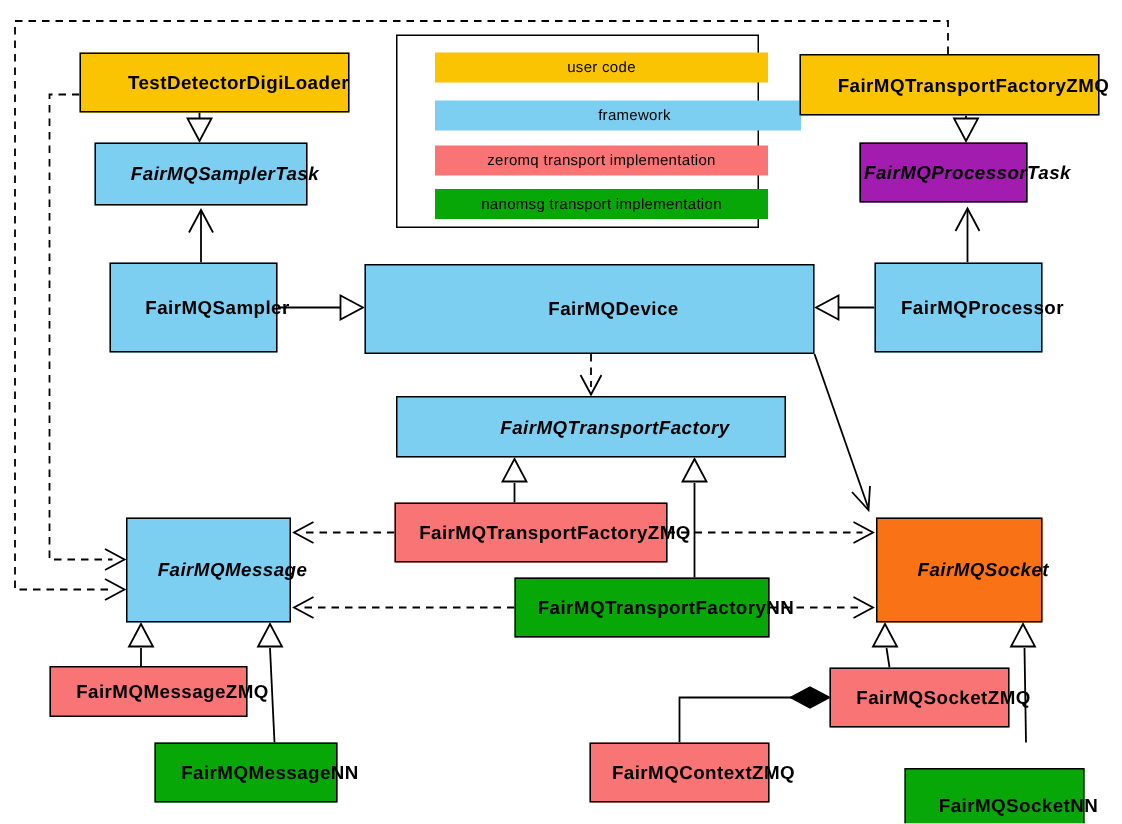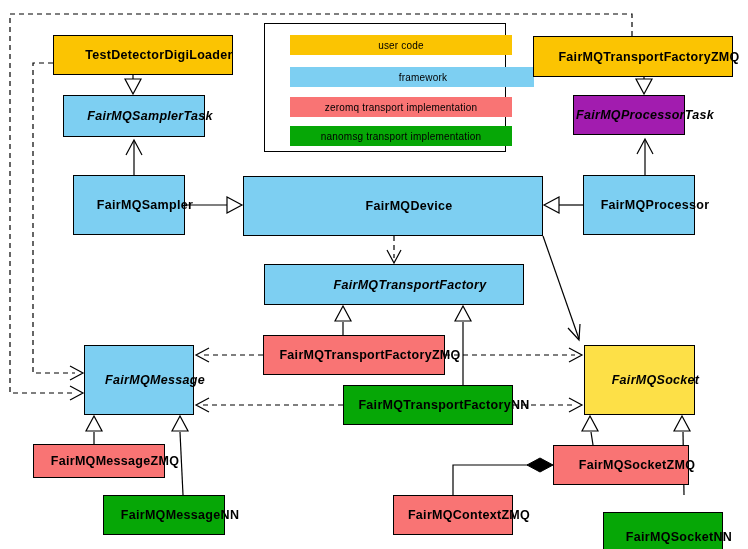--- a/index.html
+++ b/index.html
@@ -164,25 +164,25 @@
   <div class="box" style="left: 583px; top: 175px; width: 112px; height: 60px; background-color: rgb(125, 207, 242);">FairMQProcessor</div>
 
   <div class="box abstract" style="left: 264px; top: 264px; width: 260px; height: 41px; background-color: rgb(125, 207, 242);">FairMQTransportFactory</div>
 
   <div class="box" style="left: 263px; top: 335px; width: 182px; height: 40px; background-color: rgb(249, 116, 116);">FairMQTransportFactoryZMQ</div>
 
   <div class="box" style="left: 343px; top: 385px; width: 170px; height: 40px; background-color: rgb(6, 167, 6);">FairMQTransportFactoryNN</div>
 
   <div class="box abstract" style="left: 84px; top: 345px; width: 110px; height: 70px; background-color: rgb(125, 207, 242);">FairMQMessage</div>
 
-  <div class="box abstract" style="left: 584px; top: 345px; width: 111px; height: 70px; background-color: #fde047;">FairMQSocket</div>
+  <div class="box abstract" style="left: 584px; top: 345px; width: 111px; height: 70px; background-color: #f97316;">FairMQSocket</div>
 
   <div class="box" style="left: 33px; top: 444px; width: 132px; height: 34px; background-color: rgb(249, 116, 116);">FairMQMessageZMQ</div>
 
   <div class="box" style="left: 103px; top: 495px; width: 122px; height: 40px; background-color: rgb(6, 167, 6);">FairMQMessageNN</div>
 
   <div class="box" style="left: 393px; top: 495px; width: 120px; height: 40px; background-color: rgb(249, 116, 116);">FairMQContextZMQ</div>
 
-  <div class="box" style="left: 553px; top: 445px; width: 136px; height: 40px; background-color: rgb(249, 116, 116);">FairMQSocketZMQ</div>
+  <div class="box" style="left: 553px; top: 445px; width: 120px; height: 40px; background-color: rgb(249, 116, 116);">FairMQSocketZMQ</div>
 
   <div class="box" style="left: 603px; top: 512px; width: 120px; height: 50px; background-color: rgb(6, 167, 6);">FairMQSocketNN</div>
 
 </div>
 
 </body></html>

